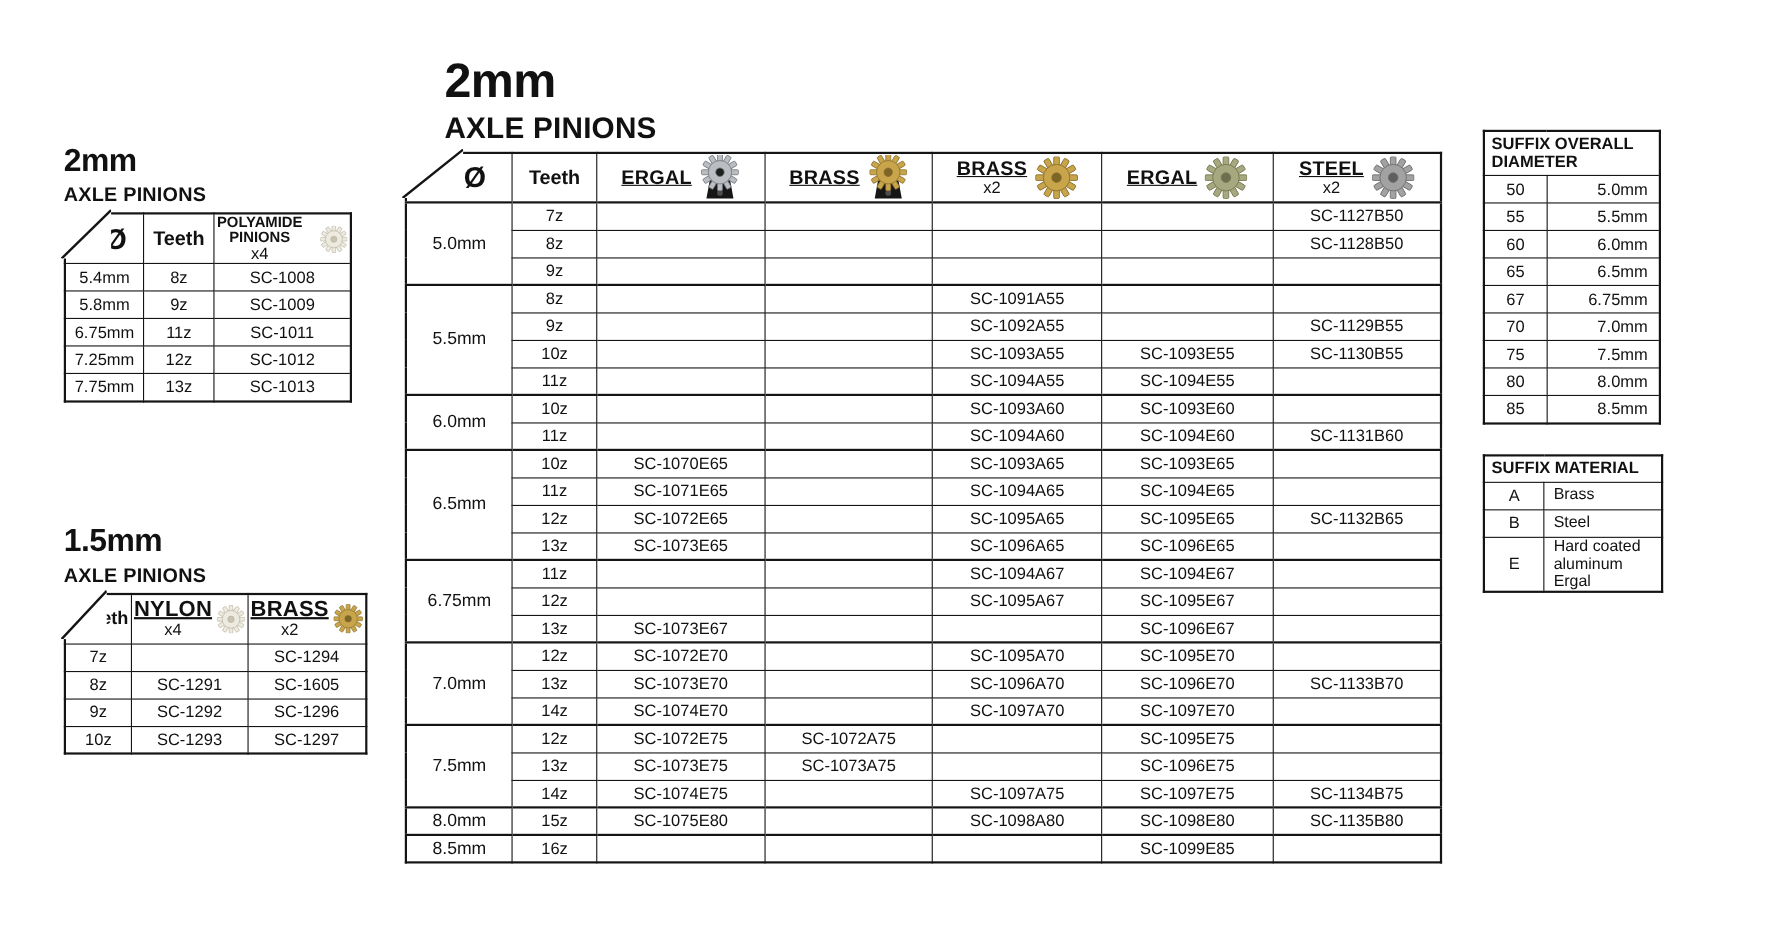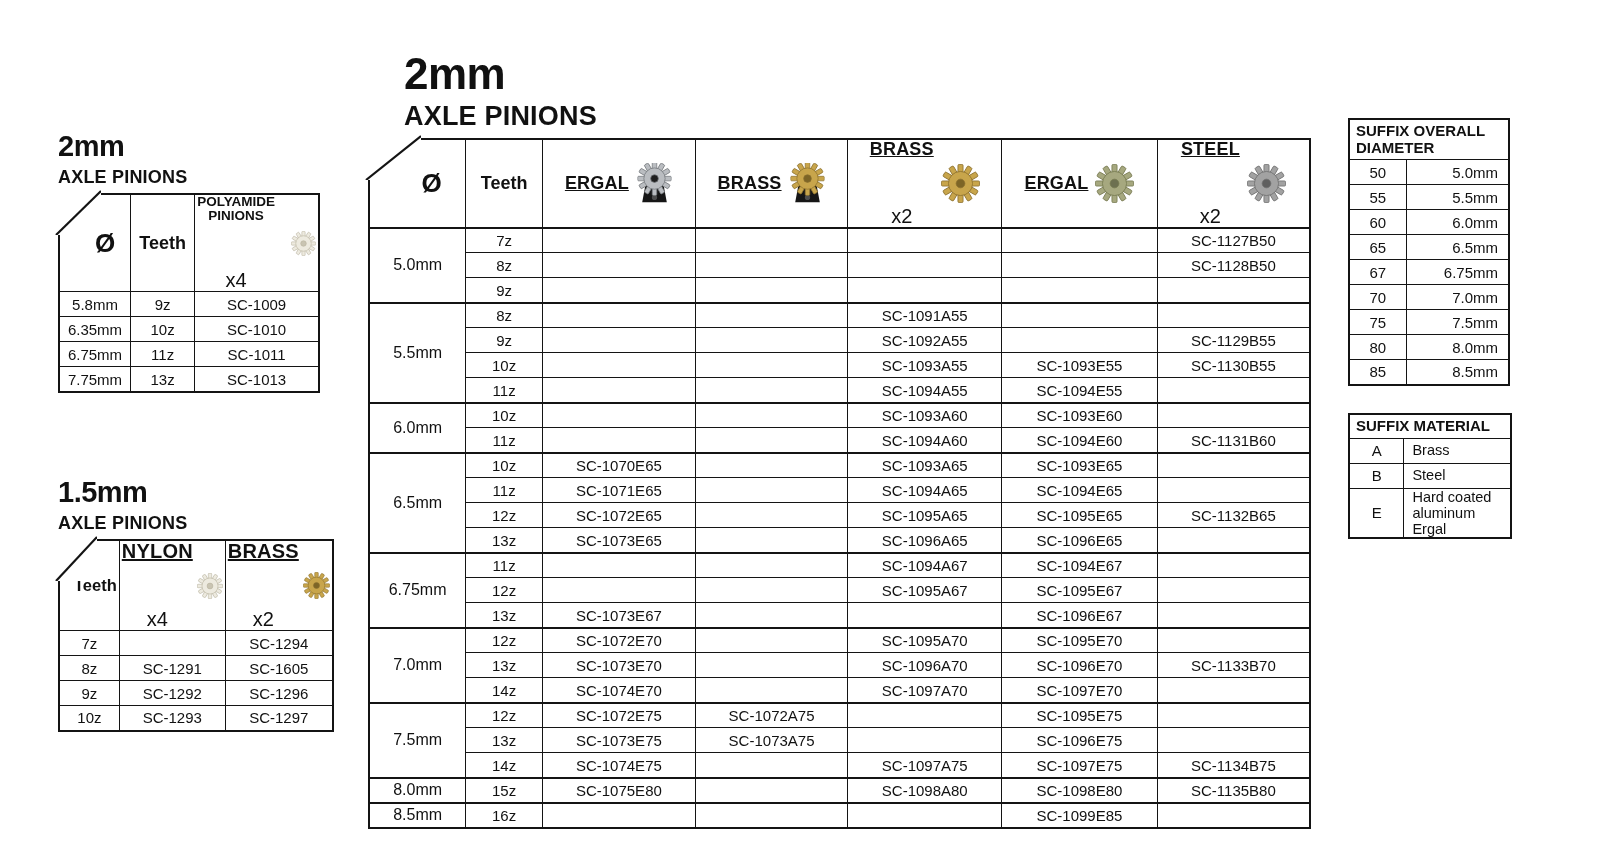--- a/index.html
+++ b/index.html
@@ -24,21 +24,21 @@
   tr.group-start td { border-top-width:2.5px; }
   .tbl-wrap { position:relative; }
   
   .corner { position:absolute; top:-3px; left:-3px; background:#fff; pointer-events:none; }
   .corner svg { display:block; width:100%; height:100%; }
   th.slash { border-top:none; border-left:none; }
   
   .hwrap { display:flex; align-items:center; justify-content:center; gap:7px; }
   .htxt  { display:flex; flex-direction:column; align-items:center; line-height:1.05; }
   .hlabel { font-weight:800; font-size:18px; letter-spacing:0.2px;text-decoration:underline; }
-  .hqty   { font-weight:400; font-size:20px;margin-top:47px; }
+  .hqty   { font-weight:400; font-size:15px; }
   .hqty:empty { display:none; }
   .dia-sym { font-weight:800; font-size:26px; }
   .teeth-h { font-weight:800; font-size:18px; }
   td.dia   { font-size:16px; }
   
   .small-h .hlabel { font-size:20px; }
   .pp-label { font-weight:800; font-size:13.5px; line-height:1.05; white-space:normal; text-align:center; }
   
   .shead { text-align:left !important; font-weight:800; font-size:17px; line-height:1.1;
            padding:3px 6px !important; white-space:normal !important; }
@@ -117,33 +117,38 @@
                 </div>
                 <svg class="gicon g-poly" width="25" height="25" viewBox="0 0 44 44">
                     <use href="#gear12" x="0" y="0" width="44" height="44"></use>
                   </svg>
               </div>
             </th>
           </tr>
         </thead>
         <tbody id="poly-body">
             <tr>
+              <td>5.4mm</td>
+              <td>8z</td>
+              <td>SC-1008</td>
+            </tr>
+            <tr>
               <td>5.8mm</td>
               <td>9z</td>
               <td>SC-1009</td>
             </tr>
             <tr>
-              <td>6.35mm</td>
-              <td>10z</td>
-              <td>SC-1010</td>
-            </tr>
-            <tr>
               <td>6.75mm</td>
               <td>11z</td>
               <td>SC-1011</td>
+            </tr>
+            <tr>
+              <td>7.25mm</td>
+              <td>12z</td>
+              <td>SC-1012</td>
             </tr>
             <tr>
               <td>7.75mm</td>
               <td>13z</td>
               <td>SC-1013</td>
             </tr>
           </tbody>
       </table>
       <div class="corner" style="width:46px;height:45px">
         <svg viewBox="0 0 46 45" preserveAspectRatio="none">

